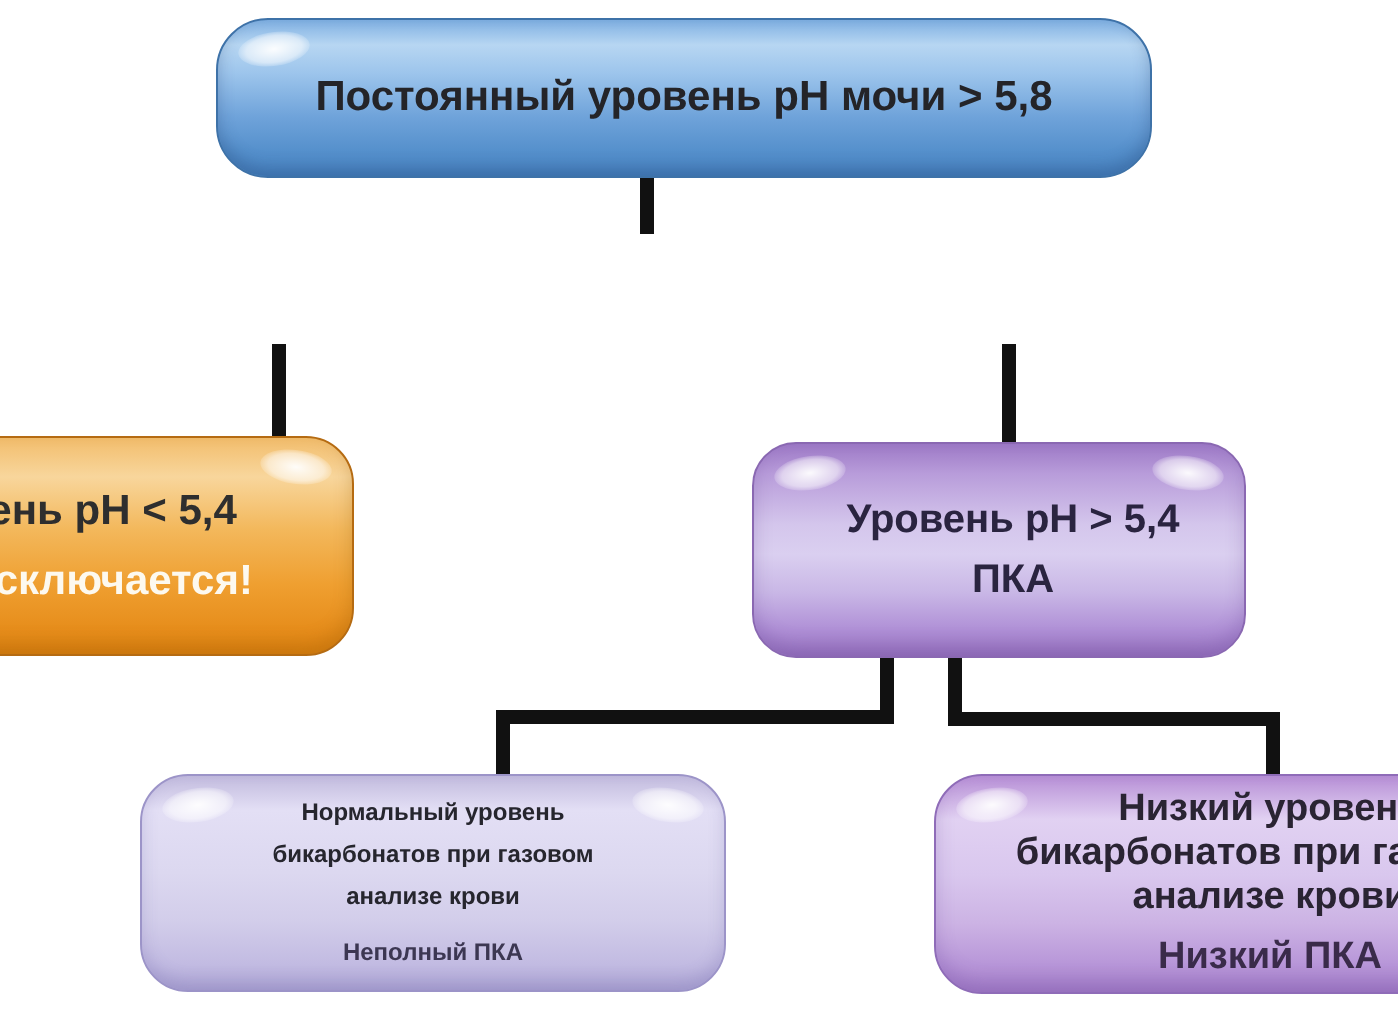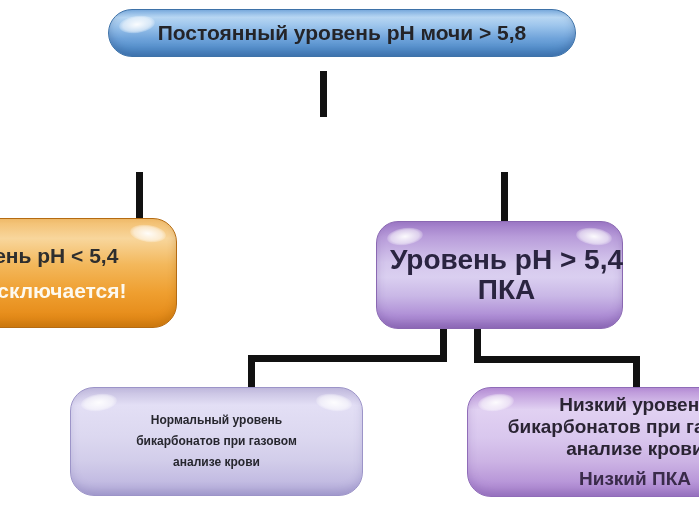--- a/index.html
+++ b/index.html
@@ -32,21 +32,21 @@
     transform: rotate(-8deg);
     background: radial-gradient(ellipse at center,
       rgba(255,255,255,0.95) 0%,
       rgba(255,255,255,0.55) 55%,
       rgba(255,255,255,0) 78%);
     pointer-events: none;
   }
   .gloss.tr { left: auto; right: 10px; transform: rotate(8deg); }
 
   .node.blue {
-    left: 108px; top: 9px; width: 468px; height: 48px; border-radius: 26px;
+    left: 108px; top: 9px; width: 468px; height: 80px; border-radius: 26px;
     background: linear-gradient(180deg, #7fb0e2 0%, #b7d6f2 16%, #9dc5ec 34%,
       #6fa3da 62%, #5590cc 84%, #4a86c4 100%);
     border: 1px solid #3e72a8;
     box-shadow: inset 0 -4px 8px rgba(25,55,105,0.30);
   }
   .node.yellow {
     left: 87px; top: 112px; width: 487px; height: 62px;
     background: linear-gradient(180deg, #e7e194 0%, #f7f4d2 18%, #efe9a6 40%,
       #ddd46e 70%, #cdc452 92%, #c0b848 100%);
     border: 1px solid #a39b3e;
@@ -78,21 +78,21 @@
     background: linear-gradient(180deg, #b78fd6 0%, #e1d1f2 20%, #d9c7ee 46%,
       #ccb3e4 68%, #b795d8 88%, #a681ca 100%);
     border: 1px solid #8f6cb8;
     box-shadow: inset 0 -5px 9px rgba(100,60,150,0.25);
   }
 
   .txt { white-space: nowrap; }
   .node.blue .txt, .node.yellow .txt { font-size: 21px; color: #242428; }
   .node.orange .txt { font-size: 21px; line-height: 35px; color: #2e2e2e; }
   .node.orange .txt.excl { color: #fdf9ef; }
-  .node.purple .txt { font-size: 28px; line-height: 30px; color: #2a2440; margin-left: 14px; }
+  .node.purple .txt { font-size: 20px; line-height: 30px; color: #2a2440; margin-left: 14px; }
   .node.lavender .txt { font-size: 12px; line-height: 21px; color: #26262e; }
   .node.lavender .txt.lbl { margin-top: 7px; color: #3c3752; }
   .node.violet .txt { font-size: 19px; line-height: 22px; color: #2a2433; }
   .node.violet .txt.lbl { margin-top: 8px; color: #3a2b4a; }
 </style>
 </head>
 <body>
 
 <div class="stage">
 
@@ -124,20 +124,21 @@
     <div class="txt">Уровень pH &gt; 5,4</div>
     <div class="txt">ПКА</div>
   </div>
 
   <div class="node lavender">
     <span class="gloss"></span>
     <span class="gloss tr"></span>
     <div class="txt">Нормальный уровень</div>
     <div class="txt">бикарбонатов при газовом</div>
     <div class="txt">анализе крови</div>
+    <div class="txt lbl">Неполный ПКА</div>
   </div>
 
   <div class="node violet">
     <span class="gloss"></span>
     <div class="txt">Низкий уровень</div>
     <div class="txt">бикарбонатов при газовом</div>
     <div class="txt">анализе крови</div>
     <div class="txt lbl">Низкий ПКА</div>
   </div>
 

